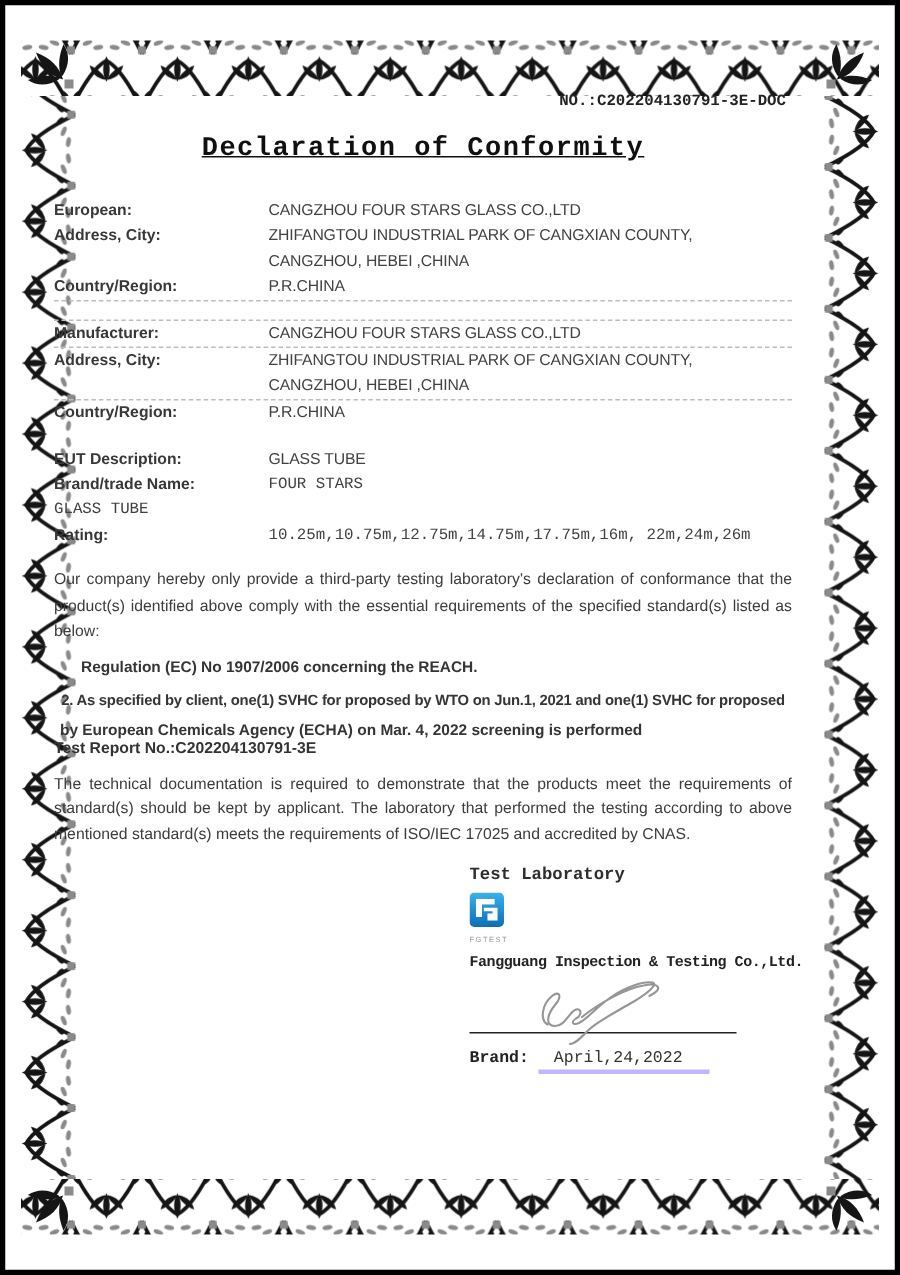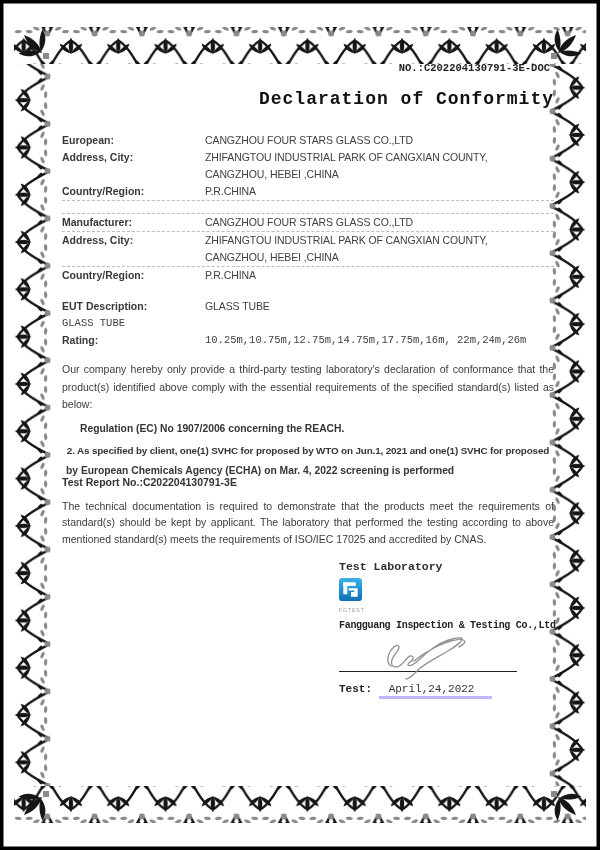--- a/index.html
+++ b/index.html
@@ -1,22 +1,22 @@
 <!DOCTYPE html>
 <html><head>
 <meta charset="utf-8">
 <style>
   html,body { margin:0; padding:0; }
   body { width:600px; height:850px; background:#ffffff; font-family:"Liberation Sans", sans-serif; }
   .page { position:relative; width:600px; height:850px; overflow:hidden; background:#fff; }
   .border-svg { position:absolute; left:0; top:0; z-index:1; }
-  .doc { position:absolute; left:62px; top:62px; width:492px; z-index:2; color:#3c3c3c; }
+  .doc { position:absolute; left:36px; top:62px; width:492px; z-index:2; color:#3c3c3c; }
 
   .no-line { text-align:right; font-family:"Liberation Mono", monospace; font-weight:700; font-size:10.5px; color:#222; padding-right:4px; }
-  .title { margin:15px 0 12px 0; text-align:right; font-family:"Liberation Mono", monospace; font-weight:700; font-size:18px; letter-spacing:1px; color:#101010; }
+  .title { margin:15px 0 12px 0; text-align:center; font-family:"Liberation Mono", monospace; font-weight:700; font-size:18px; letter-spacing:1px; color:#101010;text-decoration:underline; }
 
   .fields { margin-top:23px; }
   .frow { display:flex; line-height:17px; font-size:10.5px; }
   .frow .lbl { width:143px; flex:none; font-weight:700; color:#383838; }
   .frow .val { flex:1; color:#414141; letter-spacing:-0.1px; }
   .mono { font-family:"Liberation Mono", monospace; letter-spacing:0 !important; }
   .dot-b { border-bottom:1px dashed #bdbdbd; }
   .dot-t { border-top:1px dashed #bdbdbd; }
   .spacer12 { height:12px; }
 
@@ -133,20 +133,24 @@
         <span class="val">P.R.CHINA</span>
       </div>
     </div>
 
     <div class="fields" style="margin-top:14px;">
       <div class="frow">
         <span class="lbl">EUT Description:</span>
         <span class="val">GLASS TUBE</span>
       </div>
       <div class="frow">
+        <span class="lbl">Brand/trade Name:</span>
+        <span class="val mono">FOUR STARS</span>
+      </div>
+      <div class="frow">
         <span class="val mono">GLASS TUBE</span>
       </div>
       <div class="frow">
         <span class="lbl">Rating:</span>
         <span class="val mono">10.25m,10.75m,12.75m,14.75m,17.75m,16m, 22m,24m,26m</span>
       </div>
     </div>
 
     <p class="para">Our company hereby only provide a third-party testing laboratory's declaration of conformance that the product(s) identified above comply with the essential requirements of the specified standard(s) listed as below:</p>
 
@@ -181,19 +185,19 @@
       <div class="company">Fangguang Inspection &amp; Testing Co.,Ltd.</div>
 
 
       <div class="sig-area">
         <svg class="scribble" width="120" height="46" viewBox="0 0 120 46">
           <path d="M14,32 C9,29 10,19 17,13 C22,9 24,13 19,19 C14,25 12,33 19,33 C26,33 28,24 33,22 C37,21 37,26 33,28 C30,30 30,33 35,31 C41,28 46,21 56,14 C66,7 78,3 84,4 C88,5 81,11 71,17 C59,24 47,30 41,36 C37,40 33,45 29,45 M37,27 C48,18 66,8 78,6 C88,4 92,8 82,13" fill="none" stroke="#969696" stroke-width="1.4" stroke-linecap="round"></path>
         </svg>
       </div>
 
       <div class="date-row">
-        <span class="date-label">Test:</span>
+        <span class="date-label">Brand:</span>
         <span class="date-val mono">April,24,2022</span>
       </div>
     </div>
 
   </div>
 </div>
 
 </body></html>

